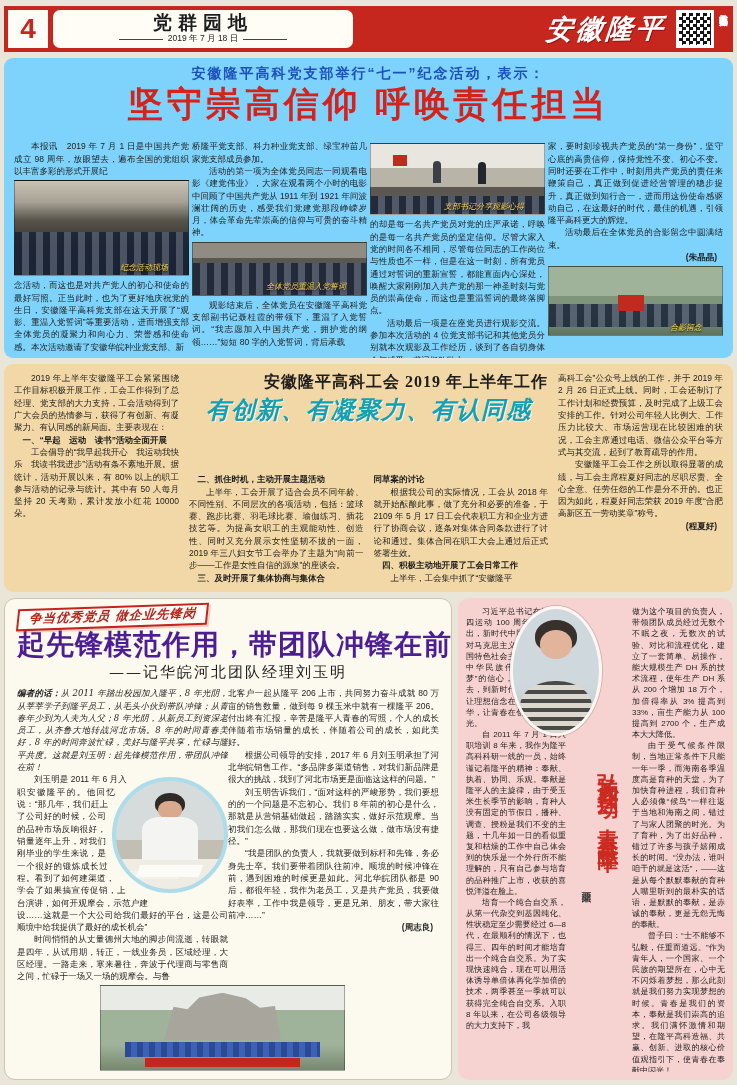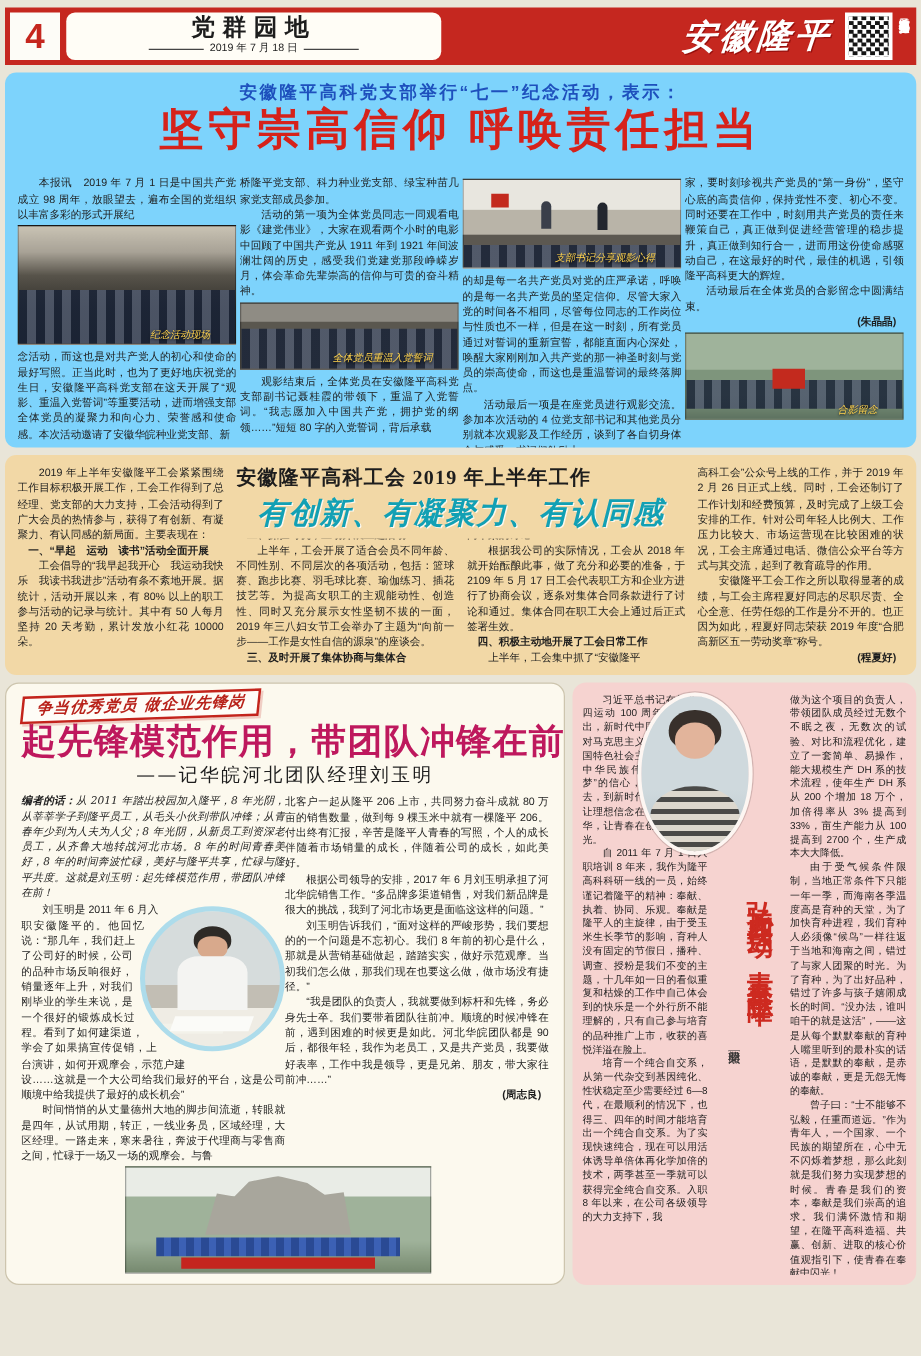--- a/index.html
+++ b/index.html
@@ -56,41 +56,41 @@
   .ph2 .p1 { left:36%; top:24%; } .ph2 .p2 { left:62%; top:26%; background:#22262e; }
   .ph2 .crowd { bottom:0; height:26%; }
   .ph3 { height:54px; background:linear-gradient(180deg,#8f8c84 0 28%,#5a574f 28% 100%); }
   .ph3 .crowd { bottom:0; height:62%; }
   .ph4 { height:70px; background:linear-gradient(180deg,#9fb39b 0 42%,#7e957c 42% 72%,#5d7260 100%); }
   .ph4 .flag { left:40%; top:40%; width:26px; height:16px; }
   .ph4 .crowd { bottom:12%; height:34%; }
 
   
   .art2 { margin:6px 4px 0; background:#f2d8a6; border-radius:9px; padding:8px 10px;
-          height:176px; overflow:hidden; display:flex; gap:10px; }
+          height:228px; overflow:hidden; display:flex; gap:10px; }
   .art2 .side { width:165px; flex:none; font-size:8.5px; line-height:1.45; overflow:hidden; }
   .art2 .center { flex:1; display:flex; flex-direction:column; overflow:hidden; }
-  .t1 { text-align:left; font-weight:bold; font-size:16px; font-family:"Liberation Serif",serif;
+  .t1 { text-align:right; font-weight:bold; font-size:16px; font-family:"Liberation Serif",serif;
         letter-spacing:1px; }
   .t2 { text-align:center; color:#12a0b4; font-size:24px; font-weight:900; font-style:italic;
         letter-spacing:1px; margin:1px 0 5px; text-shadow:1px 1px 0 rgba(255,255,255,.8); white-space:nowrap; }
   .center-cols { display:flex; gap:10px; flex:1; overflow:hidden;align-items:flex-end; }
   .center-cols .ccol { flex:1; font-size:8.5px; line-height:1.45; overflow:hidden; }
 
   
   .bottom { display:flex; gap:6px; margin:6px 4px; height:482px; }
 
   
   .art3 { position:relative; width:448px; flex:none; background:#fcf9ee;
           border:1px solid #cdc5ae; border-radius:11px; padding:7px 12px; overflow:hidden; }
   .badge { display:inline-block; border:2px solid #c3241c; color:#b8221a;
            transform:rotate(-2deg) skewX(-8deg); padding:0 10px 1px;
            font-family:"DejaVu Serif",serif; font-style:italic; font-weight:bold; font-size:12.5px;
            letter-spacing:1px; background:rgba(255,255,255,.55); box-shadow:2px 2px 0 rgba(195,36,28,.2); }
-  .head3 { color:#be185d; font-size:28px; font-weight:900; text-align:center; letter-spacing:1px;
+  .head3 { color:#4c1d95; font-size:28px; font-weight:900; text-align:center; letter-spacing:1px;
            line-height:1.15; margin-top:1px; white-space:nowrap; }
   .sub3 { text-align:center; font-size:15px; font-family:"DejaVu Serif",serif; letter-spacing:2px;
           margin:2px 0 5px; }
   .cols2 { display:flex; height:368px; }
   .cols2 .c3col { flex:1; font-size:8.5px; line-height:1.45; overflow:hidden; }
   .intro { font-family:"DejaVu Serif",serif; font-style:italic; }
   .circle-photo { float:right; width:116px; height:116px; border-radius:50%;
                   border:4px solid #addceb; shape-outside:circle(64px); margin:4px 0 4px 6px;
                   position:relative; overflow:hidden;
                   background:linear-gradient(180deg,#d6dcdc 0 55%,#c2beb4 55% 72%,#efece4 72% 100%); }

